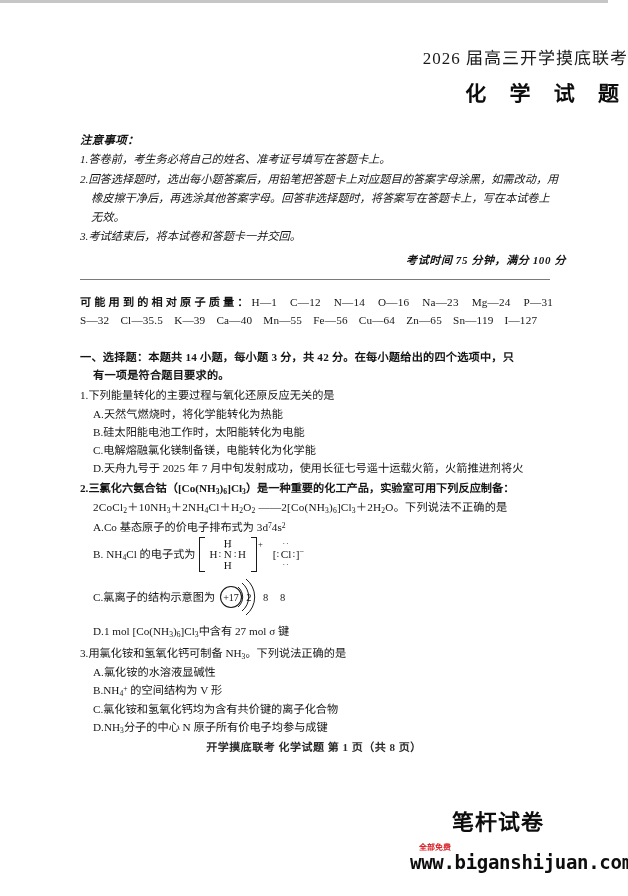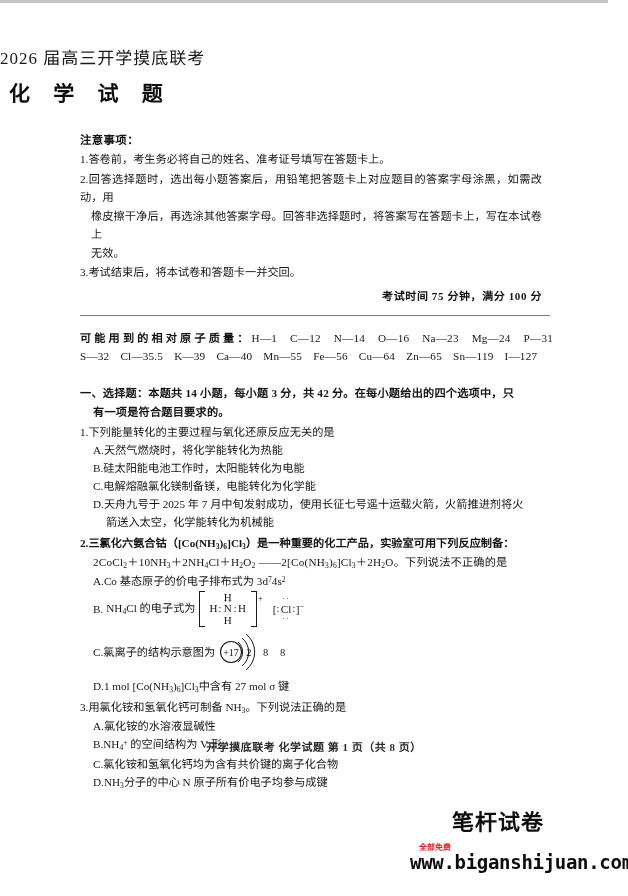--- a/index.html
+++ b/index.html
@@ -32,44 +32,45 @@
     top: 0;
     left: 0;
     width: 628px;
     height: 896px;
     box-sizing: border-box;
     padding: 0;
   }
 
   
   .title-block {
-    text-align: left;
+    text-align: right;
     padding-top: 48px;
   }
   .title-main {
     font-size: 17px;
     letter-spacing: 1px;
     color: #1a1a1a;
     line-height: 1.35;
   }
   .title-sub {
     font-size: 21px;
     font-weight: bold;
     letter-spacing: 9px;
     margin-top: 6px;
     color: #0d0d0d;
     text-indent: 9px;
   }
 
   
   .notice-wrap {
-    margin: 24px 86px 0 80px;
+    margin: 24px 62px 0 80px;
     font-size: 11.2px;
     line-height: 1.62;
     color: #141414;
+    font-style: italic;
   }
   .notice-heading {
     font-weight: bold;
     font-size: 11.4px;
     letter-spacing: 0.4px;
   }
   .notice-item {
     margin-top: 1px;
     text-align: justify;
   }
@@ -360,21 +361,21 @@
 
     <div class="q">
       <div class="q-stem"><span>1.</span><span>下列能量转化的主要过程与氧化还原反应无关的是</span></div>
 
       <div class="opt"><span>A.</span><span>天然气燃烧时，将化学能转化为热能</span></div>
 
       <div class="opt"><span>B.</span><span>硅太阳能电池工作时，太阳能转化为电能</span></div>
 
       <div class="opt"><span>C.</span><span>电解熔融氯化镁制备镁，电能转化为化学能</span></div>
 
-      <div class="opt"><span>D.</span><span>天舟九号于 2025 年 7 月中旬发射成功，使用长征七号遥十运载火箭，火箭推进剂将火</span><span class="cont">箭送入太空，化学能转化为机械能</span></div>
+      <div class="opt"><span>D.</span><span>天舟九号于 2025 年 7 月中旬发射成功，使用长征七号遥十运载火箭，火箭推进剂将火</span></div>
     </div>
 
     <div class="q">
       <div class="q-stem bold"><span>2.</span><span>三氯化六氨合钴（[Co(NH<sub>3</sub>)<sub>6</sub>]Cl<sub>3</sub>）是一种重要的化工产品，实验室可用下列反应制备：</span></div>
 
       <div class="eq-line">2CoCl<sub>2</sub>＋10NH<sub>3</sub>＋2NH<sub>4</sub>Cl＋H<sub>2</sub>O<sub>2</sub> ——2[Co(NH<sub>3</sub>)<sub>6</sub>]Cl<sub>3</sub>＋2H<sub>2</sub>O<span>。下列说法不正确的是</span></div>
 
       <div class="opt"><span>A.</span><span>Co 基态原子的价电子排布式为 3d<sup>7</sup>4s<sup>2</sup></span></div>
 
       <div class="lewis-row">

